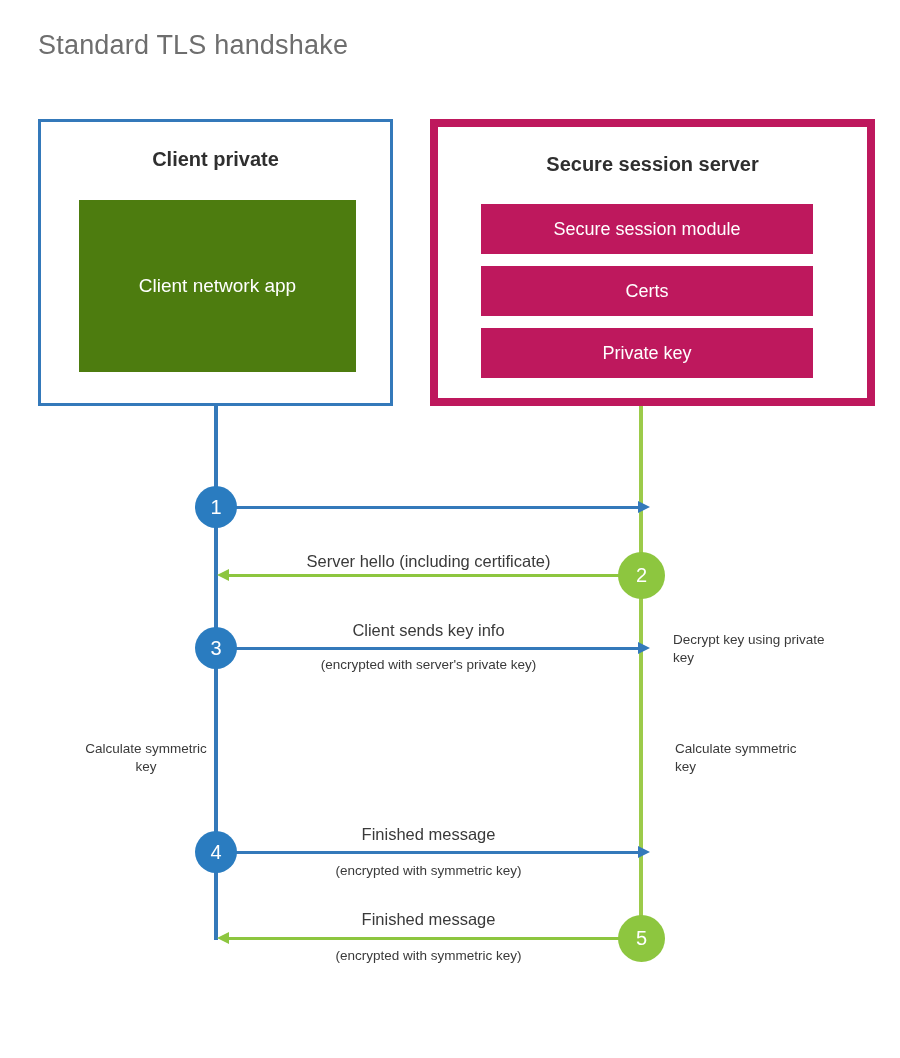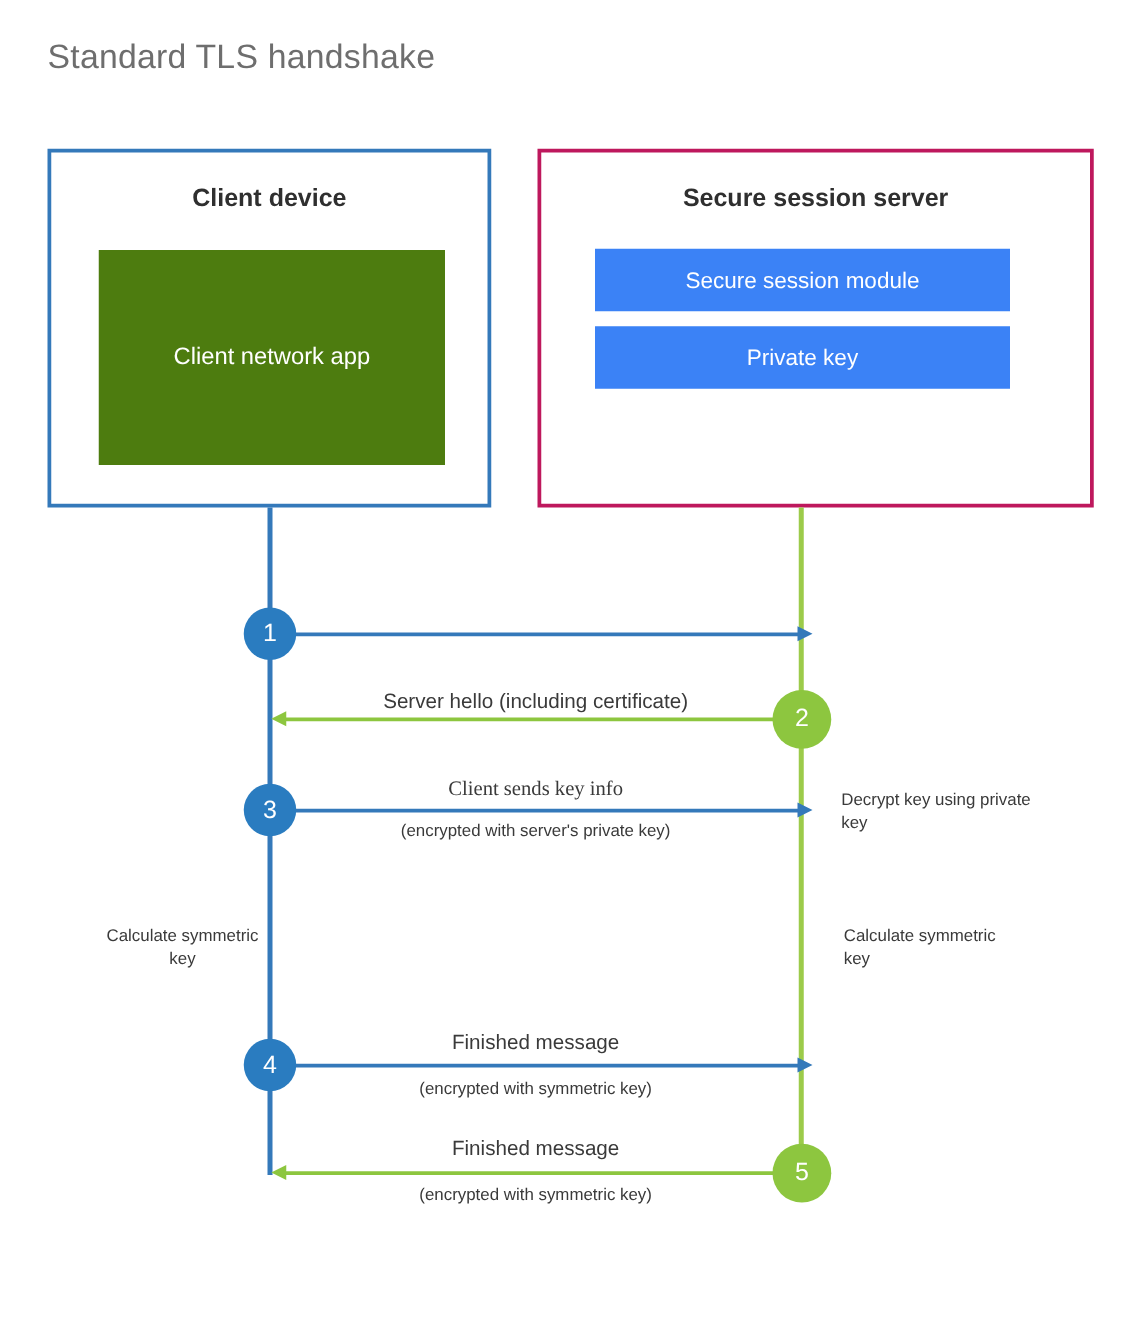--- a/index.html
+++ b/index.html
@@ -39,21 +39,21 @@
     top: 119px;
     width: 355px;
     height: 287px;
     border: 3px solid #3479ba;
   }
   .entity-box.server {
     left: 430px;
     top: 119px;
     width: 445px;
     height: 287px;
-    border: 3px solid #be185d;
+    border: 8px solid #be185d;
   }
   .entity-title {
     position: absolute;
     left: 0;
     right: 0;
     top: 26px;
     text-align: center;
     font-size: 20px;
     font-weight: bold;
     color: #2f2f2f;
@@ -80,21 +80,21 @@
 
   
   .server-bars {
     position: absolute;
     left: 43px;
     top: 77px;
     width: 332px;
   }
   .server-bar {
     height: 50px;
-    background: #3b82f6;
+    background: #be185d;
     margin-bottom: 12px;
     display: flex;
     align-items: center;
     justify-content: center;
     color: #ffffff;
     font-size: 18px;
     font-weight: 400;
   }
   .server-bar:last-child { margin-bottom: 0; text-align: center; }
 
@@ -165,47 +165,48 @@
   .side-note.right-align { text-align: center; }
 </style>
 </head>
 <body>
 
 <div id="canvas">
 
   <div class="page-title">Standard TLS handshake</div>
 
   <div class="entity-box client">
-    <div class="entity-title">Client device</div>
+    <div class="entity-title">Client private</div>
     <div class="app-block">Client network app</div>
   </div>
 
   <div class="entity-box server">
     <div class="entity-title">Secure session server</div>
     <div class="server-bars">
       <div class="server-bar">Secure session module</div>
+      <div class="server-bar">Certs</div>
       <div class="server-bar">Private key</div>
     </div>
   </div>
 
   <div class="lifeline client-line"></div>
   <div class="lifeline server-line"></div>
 
   <div class="arrow blue" style="left:216px; top:506px; width:423px;">
     <span class="head right"></span>
   </div>
   <div class="step-circle blue" style="left:195px; top:486px; width:42px; height:42px;">1</div>
 
   <div class="msg-label" style="left:216px; top:552px; width:425px;">Server hello (including certificate)</div>
   <div class="arrow green" style="left:228px; top:574px; width:414px;">
     <span class="head left"></span>
   </div>
   <div class="step-circle green" style="left:618px; top:552px; width:47px; height:47px;">2</div>
 
-  <div class="msg-label" style="left:216px; top:621px; width:425px;font-family:Liberation Serif, serif;">Client sends key info</div>
+  <div class="msg-label" style="left:216px; top:621px; width:425px;">Client sends key info</div>
   <div class="arrow blue" style="left:216px; top:647px; width:423px;">
     <span class="head right"></span>
   </div>
   <div class="msg-sub" style="left:216px; top:657px; width:425px;">(encrypted with server's private key)</div>
   <div class="step-circle blue" style="left:195px; top:627px; width:42px; height:42px;">3</div>
 
   <div class="side-note" style="left:673px; top:631px; width:160px;">Decrypt key using private key</div>
 
   <div class="side-note right-align" style="left:84px; top:740px; width:124px;">Calculate symmetric key</div>
   <div class="side-note" style="left:675px; top:740px; width:140px;">Calculate symmetric key</div>

